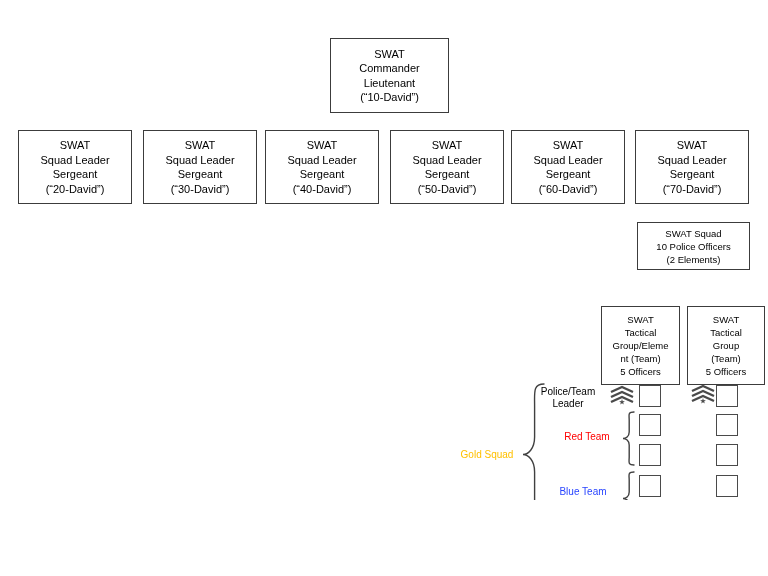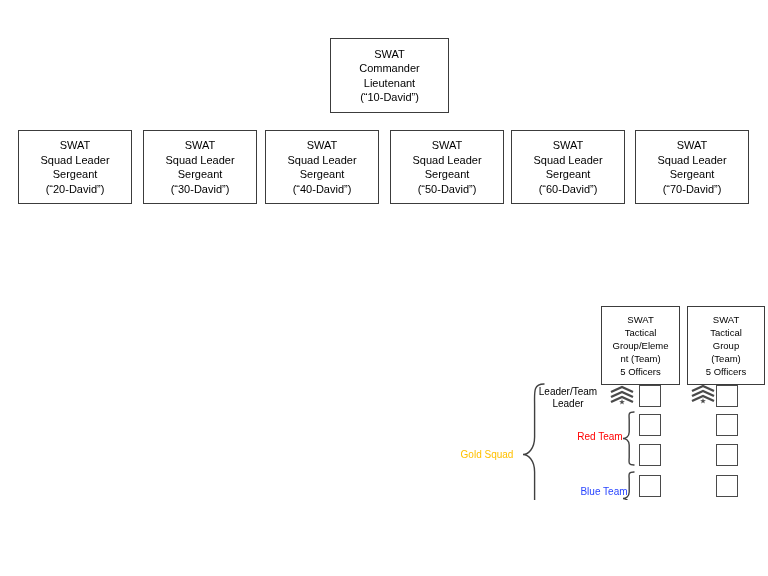--- a/index.html
+++ b/index.html
@@ -11,21 +11,21 @@
     position:absolute;border:1.2px solid #3c3c3c;background:#fff;
     display:flex;align-items:center;justify-content:center;
     text-align:center;white-space:pre-line;
   }
   .box.large{font-size:11px;line-height:14.5px;}
   .box.medium{font-size:9.5px;line-height:13px;}
   .lbl{
     position:absolute;font-size:10px;line-height:12px;text-align:center;white-space:pre-line;
   }
   .lbl.red{color:#FF0000;}
-  .lbl.blue{color:#2945FF;margin-left:21px;}
+  .lbl.blue{color:#2945FF;}
   .lbl.gold{color:#FFC000;}
   .slot{
     position:absolute;width:20px;height:20px;border:1.5px solid #4a4a4a;background:#fff;
   }
   .brace,.rank{position:absolute;}
   .brace path{stroke:#404040;stroke-width:1.4;fill:none;stroke-linecap:round;}
   .rank path{stroke:#4a4a4a;stroke-width:2.4;fill:none;}
   .rank polygon{fill:#4a4a4a;}
 </style>
 </head>
@@ -56,20 +56,23 @@
 (“50-David”)</div>
   <div class="box large" style="left:511px;top:130px;width:112px;height:72px;">SWAT
 Squad Leader
 Sergeant
 (“60-David”)</div>
   <div class="box large" style="left:635px;top:130px;width:112px;height:72px;">SWAT
 Squad Leader
 Sergeant
 (“70-David”)</div>
 
+  <div class="box medium" style="left:637px;top:222px;width:111px;height:46px;">SWAT Squad
+10 Police Officers
+(2 Elements)</div>
 
   <div class="box medium" style="left:601px;top:306px;width:77px;height:77px;">SWAT
 Tactical
 Group/Eleme
 nt (Team)
 5 Officers</div>
   <div class="box medium" style="left:687px;top:306px;width:76px;height:77px;">SWAT
 Tactical
 Group
 (Team)
@@ -80,23 +83,23 @@
   </svg>
 
   <svg class="brace" style="left:622px;top:411px;" width="13" height="55" viewBox="0 0 13 55">
     <path d="M12,1 C5.5,1 7.2,4 7.2,9 L7.2,21 C7.2,25.5 3.8,27.5 1,27.5 C3.8,27.5 7.2,29.5 7.2,34 L7.2,46 C7.2,51 5.5,54 12,54"></path>
   </svg>
 
   <svg class="brace" style="left:622px;top:471px;" width="13" height="55" viewBox="0 0 13 55">
     <path d="M12,1 C5.5,1 7.2,4 7.2,9 L7.2,21 C7.2,25.5 3.8,27.5 1,27.5 C3.8,27.5 7.2,29.5 7.2,34 L7.2,46 C7.2,51 5.5,54 12,54"></path>
   </svg>
 
-  <div class="lbl" style="left:534px;top:386px;width:68px;">Leader/Team
+  <div class="lbl" style="left:534px;top:386px;width:68px;">Police/Team
 Leader</div>
-  <div class="lbl red" style="left:571px;top:431px;width:58px;">Red Team</div>
+  <div class="lbl red" style="left:558px;top:431px;width:58px;">Red Team</div>
   <div class="lbl blue" style="left:552px;top:486px;width:62px;">Blue Team</div>
   <div class="lbl gold" style="left:456px;top:449px;width:62px;">Gold Squad</div>
 
   <svg class="rank" style="left:609px;top:385px;" width="26" height="22" viewBox="0 0 26 22">
     <path d="M2 7 L13 2 L24 7"></path>
     <path d="M2 12 L13 7 L24 12"></path>
     <path d="M2 17 L13 12 L24 17"></path>
     <polygon points="13,14 13.73,16.27 15.85,16.07 14.19,17.39 14.76,19.43 13,18.25 11.24,19.43 11.81,17.39 10.15,16.07 12.27,16.27"></polygon>
   </svg>
   <svg class="rank" style="left:690px;top:384px;" width="26" height="22" viewBox="0 0 26 22">

